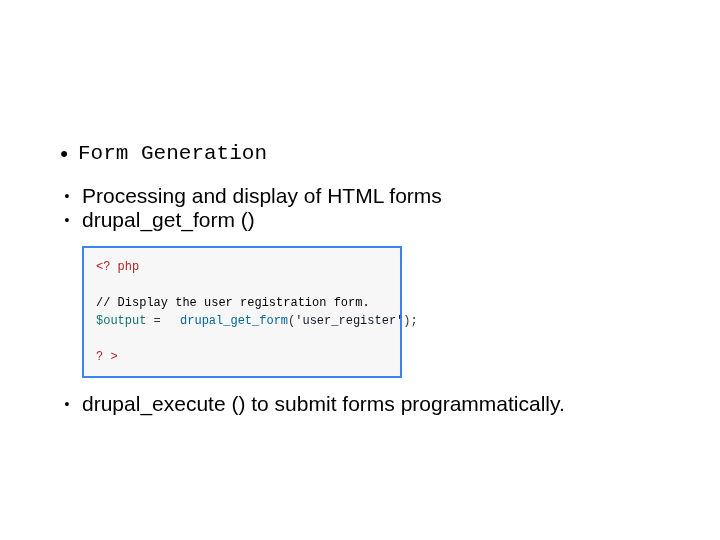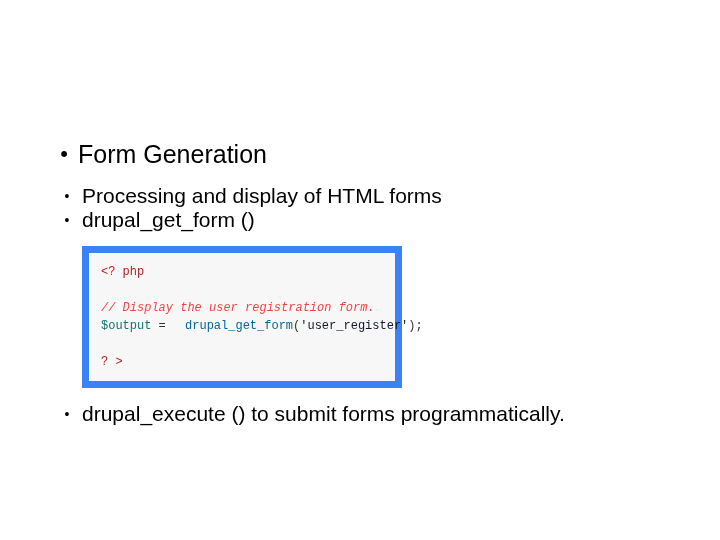--- a/index.html
+++ b/index.html
@@ -17,23 +17,24 @@
       margin-bottom: 18px;
     }
     .bullet-main .dot {
       font-size: 22px;
       line-height: 28px;
       width: 28px;
       flex-shrink: 0;
       text-align: center;
     }
     .bullet-main .text {
-      font-size: 25px;
+      font-size: 21px;
       line-height: 28px;
       font-weight: 400;
+      font-family: Liberation Mono, monospace;
     }
     .bullet-sub {
       display: flex;
       align-items: flex-start;
       margin-bottom: 4px;
       padding-left: 2px;
     }
     .bullet-sub .dot {
       font-size: 14px;
       line-height: 20px;
@@ -41,31 +42,31 @@
       flex-shrink: 0;
       text-align: center;
     }
     .bullet-sub .text {
       font-size: 21px;
       line-height: 20px;
     }
     .code-block {
       margin: 16px 0 16px 32px;
       width: 320px;
-      border: 7px solid #3b82f6;
+      border: 2px solid #3b82f6;
       background: #f7f7f7;
       padding: 10px 12px;
       font-family: "Courier New", Courier, monospace;
       font-size: 12px;
       line-height: 18px;
       color: #333;
     }
     .code-line { white-space: pre; }
     .php-tag { color: #b22222; }
-    .comment { color: #ef4444; font-style: italic; }
+    .comment { color: #000000; }
     .var { color: #0f766e; }
     .func { color: #006699; margin-left: 12px; }
     .str { color: #0f172a; }
     .punct { color: #333; }
   </style>
 </head>
 <body>
 
 <div class="bullet-main">
   <span class="dot">•</span>

